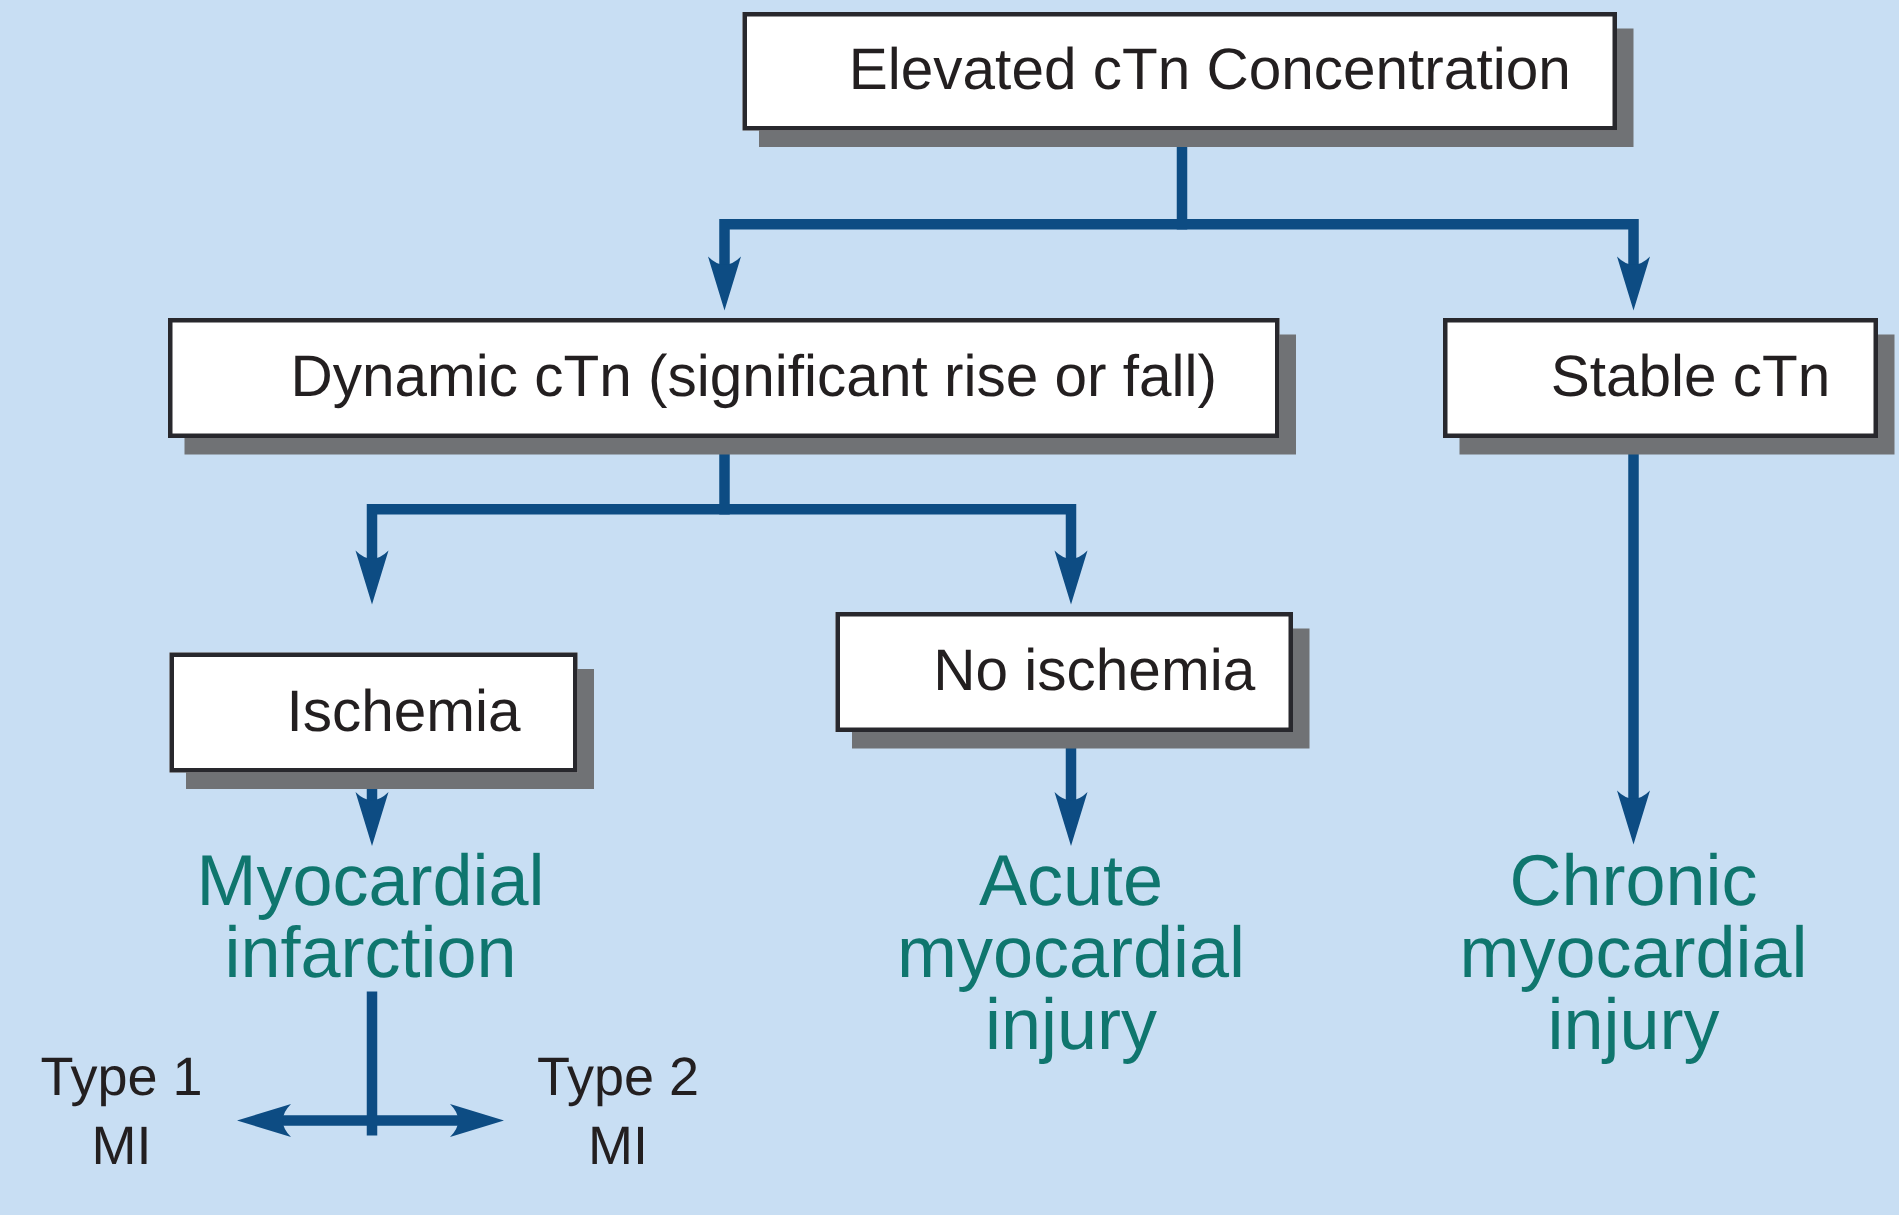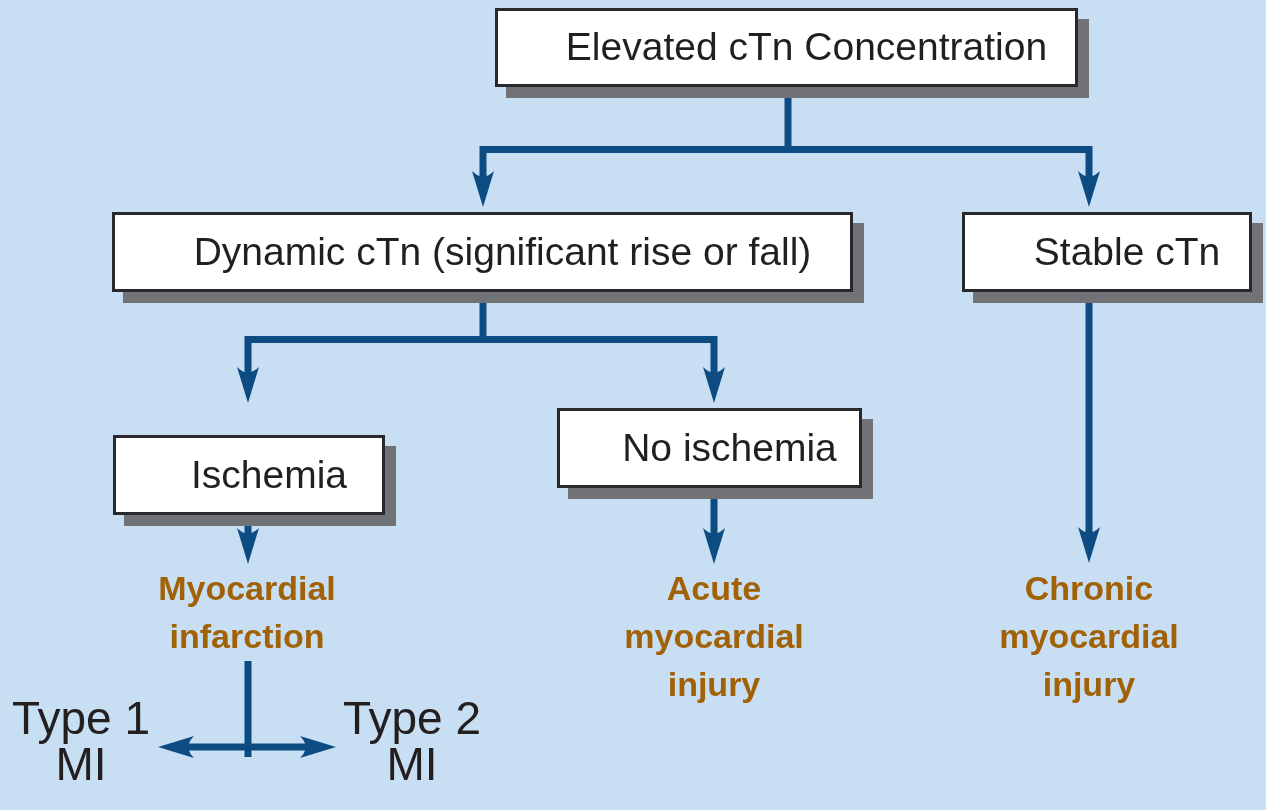--- a/index.html
+++ b/index.html
@@ -34,30 +34,30 @@
     align-items: center;
     justify-content: center;
     text-align: center;
     font-size: 39px;
     color: #231f20;
     line-height: 1.1;
     padding-left: 40px;
   }
   .outcome {
     position: absolute;
-    font-weight: bold;
-    font-size: 34px;
+    font-weight: normal;
+    font-size: 48px;
     line-height: 48px;
-    color: #a16207;
+    color: #0f766e;
     text-align: center;
     white-space: pre-line;
   }
   .typelabel {
     position: absolute;
-    font-size: 46px;
+    font-size: 36px;
     line-height: 46px;
     color: #231f20;
     text-align: center;
     white-space: pre-line;
   }
 </style>
 </head>
 <body>
 
 <div class="canvas">

